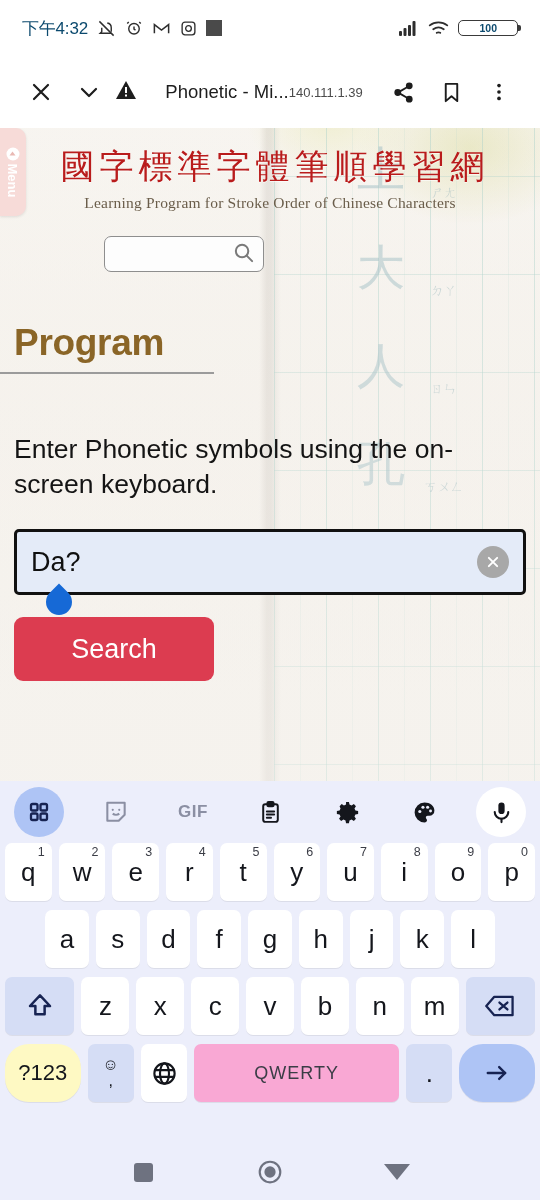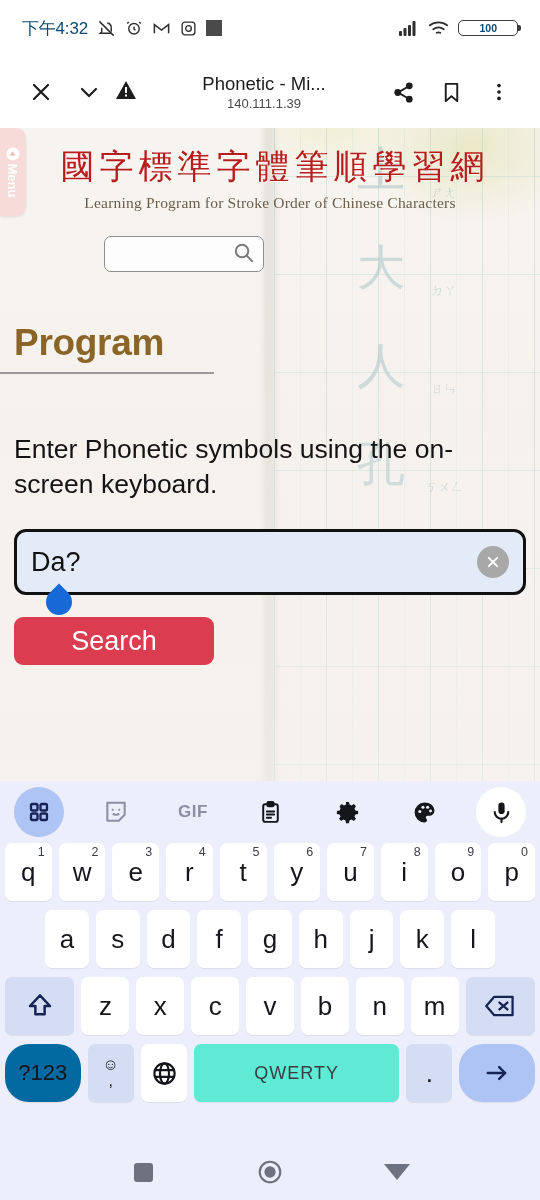--- a/index.html
+++ b/index.html
@@ -27,21 +27,21 @@
     position:relative; font-weight:600;
   }
   .batt::after{content:"";position:absolute;right:-3.5px;top:4px;width:2.5px;height:6px;background:#3a3a3a;border-radius:0 2px 2px 0;}
 
   
   .browserbar {
     height:72px; background:#ffffff;
     display:flex; align-items:center; padding:0 18px; gap:2px;
   }
   .bb-btn { width:46px; height:46px; display:flex; align-items:center; justify-content:center; flex:none; }
-  .bb-title-wrap { flex:1; display:flex; flex-direction:column; align-items:center; justify-content:center; min-width:0; }
+  .bb-title-wrap { flex:1; display:flex; flex-direction:row; align-items:center; justify-content:center; min-width:0; }
   .bb-title { font-size:18.5px; color:#1d1d1d; white-space:nowrap; overflow:hidden; }
   .bb-url { font-size:13px; color:#4b4b4b; margin-top:1px; }
   .bb-center { flex:1; display:flex; align-items:center; justify-content:center; gap:12px; min-width:0; }
 
   
   .page {
     position:relative; height:653px; overflow:hidden;
     background:#f3efe9;
   }
   
@@ -136,39 +136,39 @@
 
   .instr{
     position:relative; margin-top:58px; padding:0 14px;
     font-size:26.5px; line-height:1.35; color:#141414;
   }
 
   
   .inputwrap{ position:relative; margin:26px 14px 0 14px; }
   .tinput{
     height:66px; background:#e4ebf8;
-    border:3px solid #111111; border-radius:12px;
+    border:3px solid #111111; border-radius:5px;
     display:flex; align-items:center; padding:0 14px;
   }
   .tinput-val{ font-size:27px; color:#101010; flex:1; }
   .clear-btn{
     width:32px;height:32px;border-radius:50%;background:#a8a8a8;
     display:flex;align-items:center;justify-content:center;flex:none;
   }
   .cursor-handle{
     position:absolute; left:32px; top:60px;
     width:26px; height:26px; background:#1669d6;
     border-radius:0 50% 50% 50%;
     transform:rotate(45deg);
   }
 
   
   .search-btn{
     position:relative; margin:22px 0 0 14px;
-    width:200px; height:48px; background:#dc3c50;
+    width:200px; height:64px; background:#dc3c50;
     border-radius:9px; border:none;
     color:#ffffff; font-size:27px;
     display:flex; align-items:center; justify-content:center;
   }
 
   
   .keyboard{ background:#eceefb; padding:0 0 6px 0; height:363px; }
   .kb-toolbar{ height:62px; display:flex; align-items:center; justify-content:space-between; padding:0 14px; }
   .kb-tool{ width:50px;height:50px;display:flex;align-items:center;justify-content:center;border-radius:50%; }
   .kb-tool.active{ background:#aec4f5; }
@@ -180,24 +180,24 @@
     position:relative; flex:1; height:58px; background:#ffffff;
     border-radius:7px; display:flex; align-items:center; justify-content:center;
     font-size:26px; color:#14161c;
     box-shadow:0 1px 0 rgba(0,0,0,.07);
   }
   .key .sup{ position:absolute; top:2px; right:7px; font-size:12.5px; color:#3b3d46; }
   .kb-row.r2{ padding:0 45px; }
   .key.mod{ background:#d5ddf5; flex:1.45; }
 
   .kb-row.r4{ gap:7px; padding:0 5px; margin-bottom:4px; }
-  .key.k123{ background:#0369a1; flex:1.55; border-radius:24px; font-size:22px; }
+  .key.k123{ background:#fef9c3; flex:1.55; border-radius:24px; font-size:22px; }
   .key.kemoji{ background:#d5ddf5; flex:.95; font-size:16px; flex-direction:column; line-height:1.0; }
   .key.kglobe{ background:#ffffff; flex:.95; }
-  .key.kspace{ background:#5eead4; flex:4.2; font-size:18px; color:#3b3d46; letter-spacing:1px; }
+  .key.kspace{ background:#f9a8d4; flex:4.2; font-size:18px; color:#3b3d46; letter-spacing:1px; }
   .key.kdot{ background:#d5ddf5; flex:.95; }
   .key.kenter{ background:#aec4f5; flex:1.55; border-radius:24px; }
 
   
   .navbar{
     height:56px; background:#eceefb;
     display:flex; align-items:center; justify-content:space-around;
     padding:0 80px;
   }
   .nav-btn{ width:46px;height:46px;display:flex;align-items:center;justify-content:center; }

